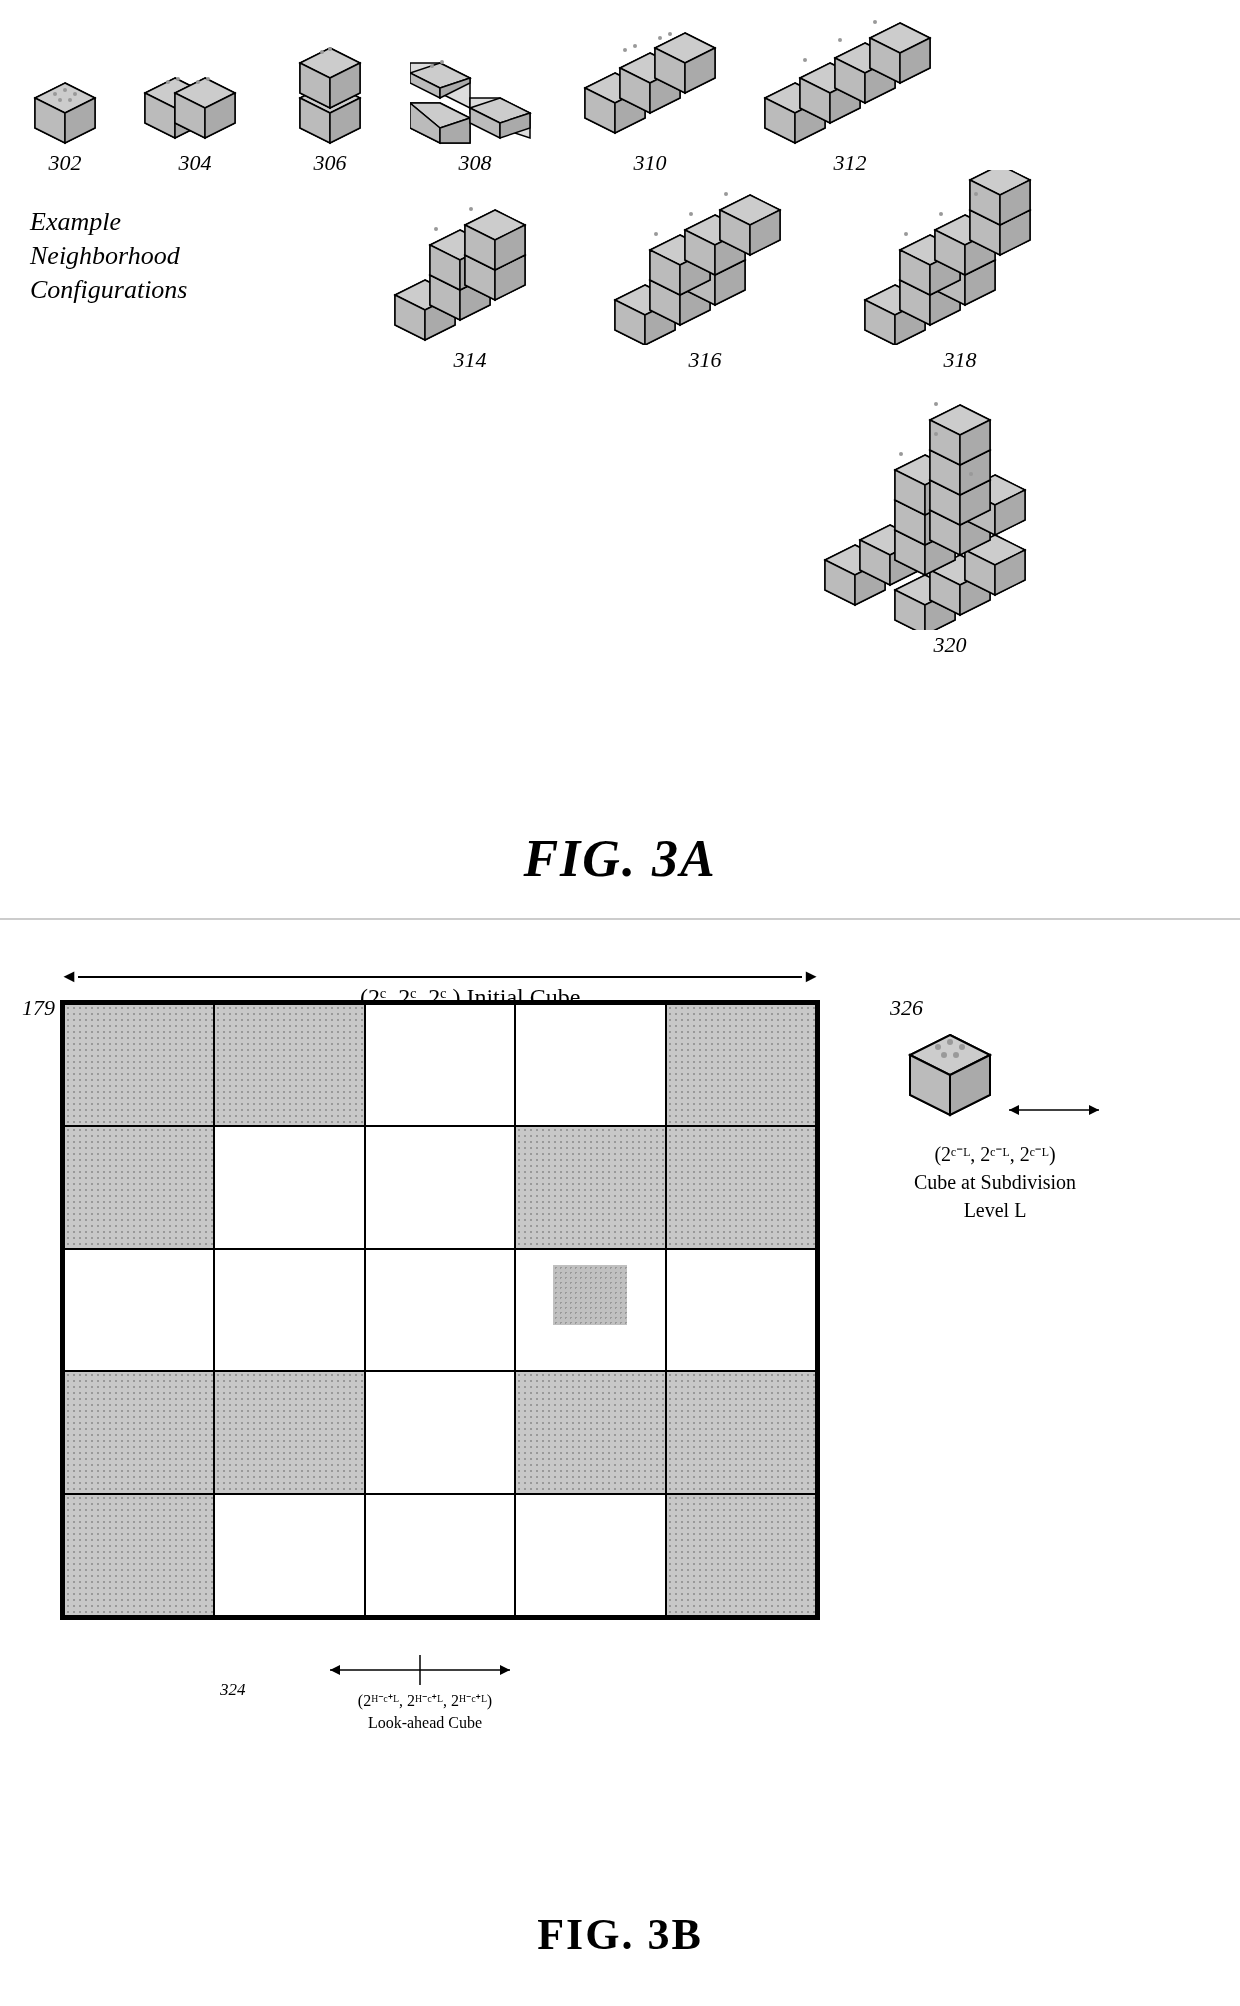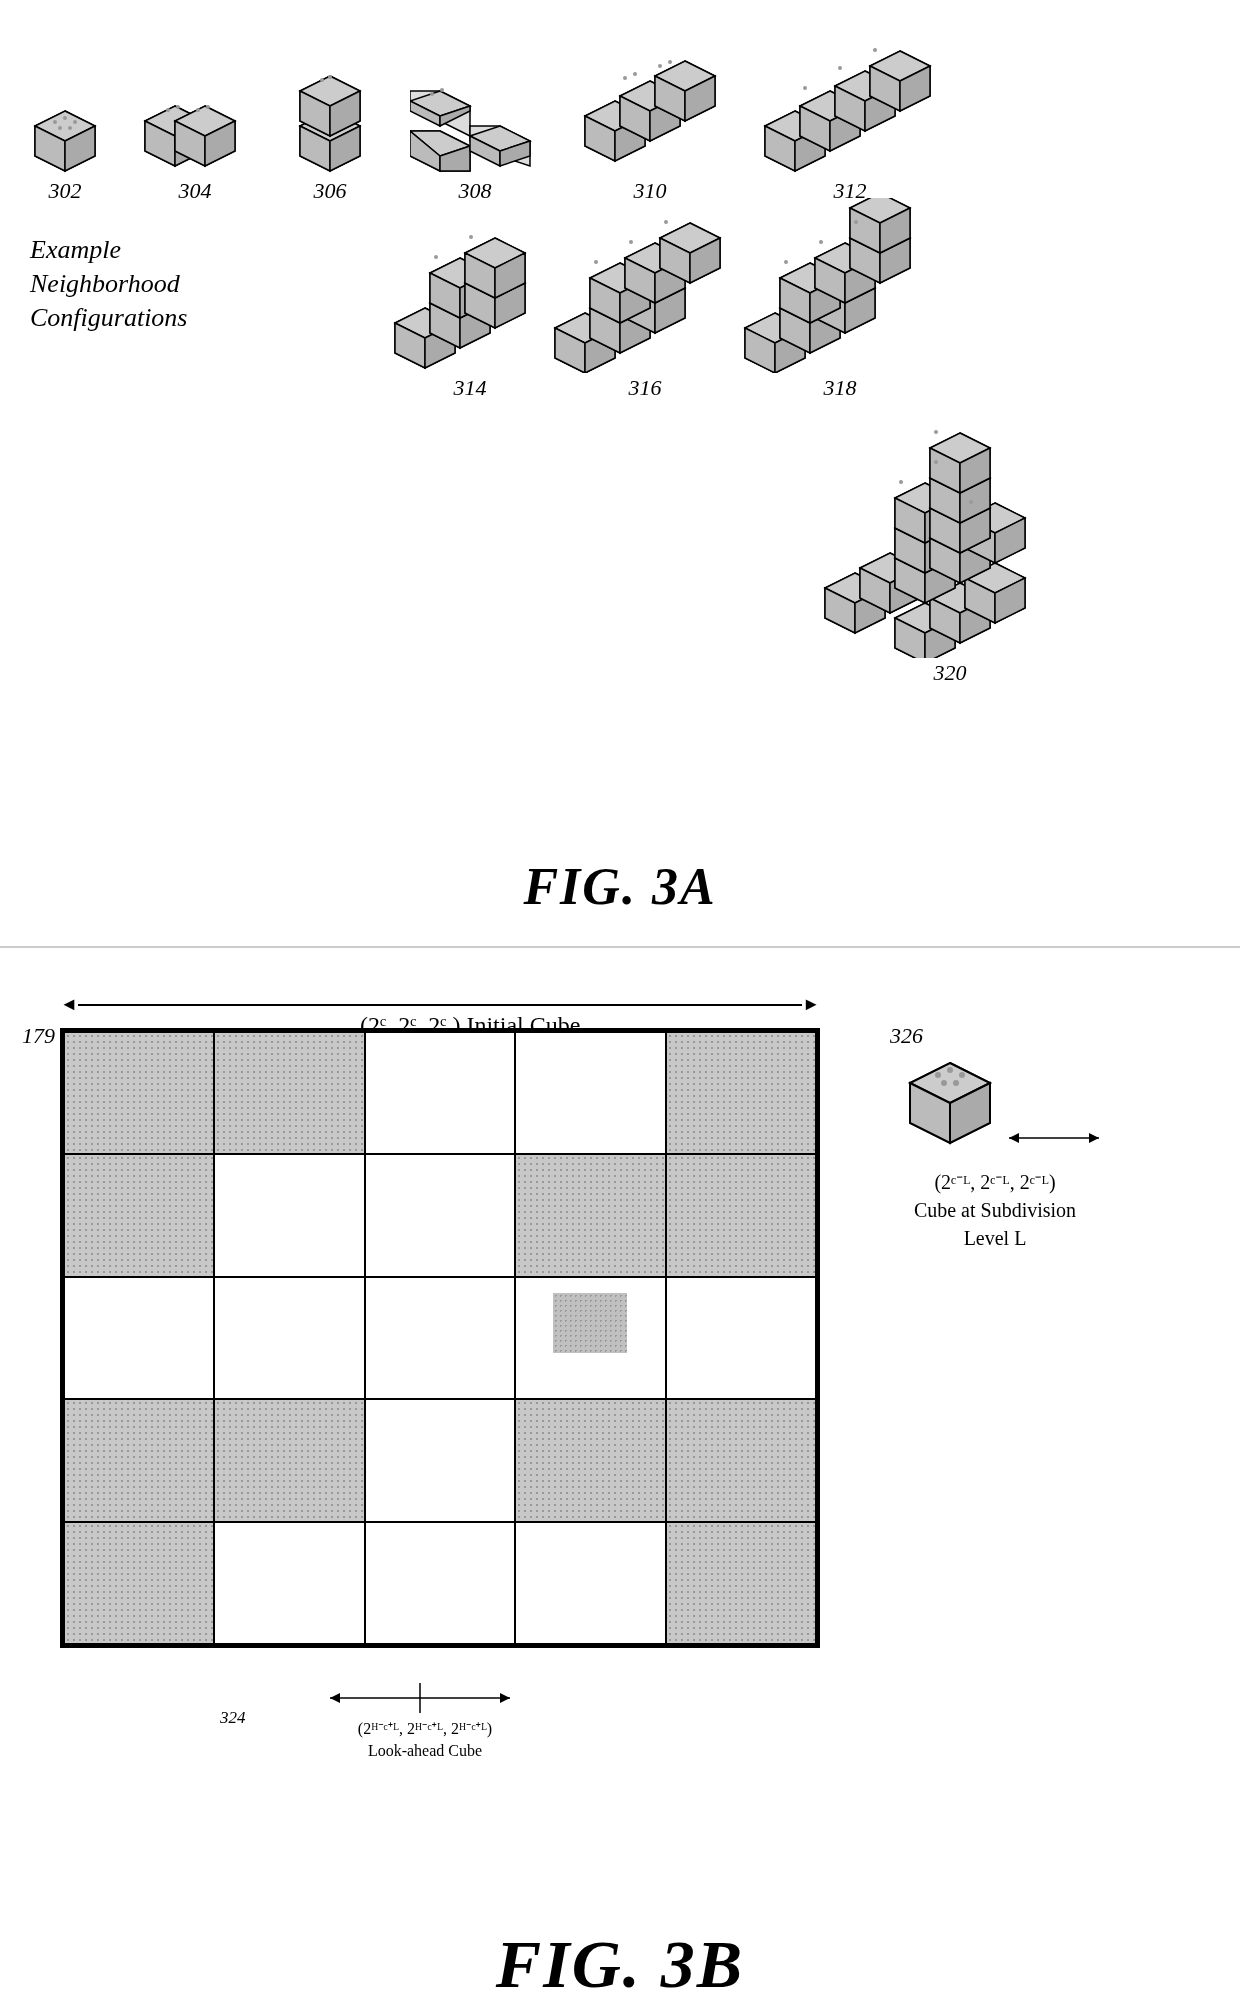--- a/index.html
+++ b/index.html
@@ -11,21 +11,20 @@
       position: relative;
       overflow-x: hidden;
     }
 
     
     .fig3a-section {
       position: relative;
       width: 1240px;
       height: 920px;
       border-bottom: 2px solid #ccc;
-      margin-top: 28px;
     }
 
     
     .cube {
       position: relative;
       display: inline-block;
     }
     .cube svg {
       display: block;
     }
@@ -59,20 +58,21 @@
       width: 240px;
     }
 
     
     .row2 {
       position: absolute;
       top: 170px;
       left: 390px;
       display: flex;
       align-items: flex-end;
+      gap: 60px;
     }
 
     
     .row3 {
       position: absolute;
       top: 390px;
       left: 820px;
     }
 
     
@@ -89,25 +89,24 @@
 
     
     .fig3b-section {
       position: relative;
       width: 1240px;
       height: 1086px;
     }
 
     .fig-label-3b {
       position: absolute;
-      bottom: 30px;
+      bottom: 46px;
       left: 50%;
       transform: translateX(-50%);
-      font-style: italic;
-      font-size: 68px;
+      font-size: 44px;
       font-weight: bold;
       letter-spacing: 2px;
     }
 
     
     .grid-container {
       position: absolute;
       top: 80px;
       left: 60px;
       width: 760px;

